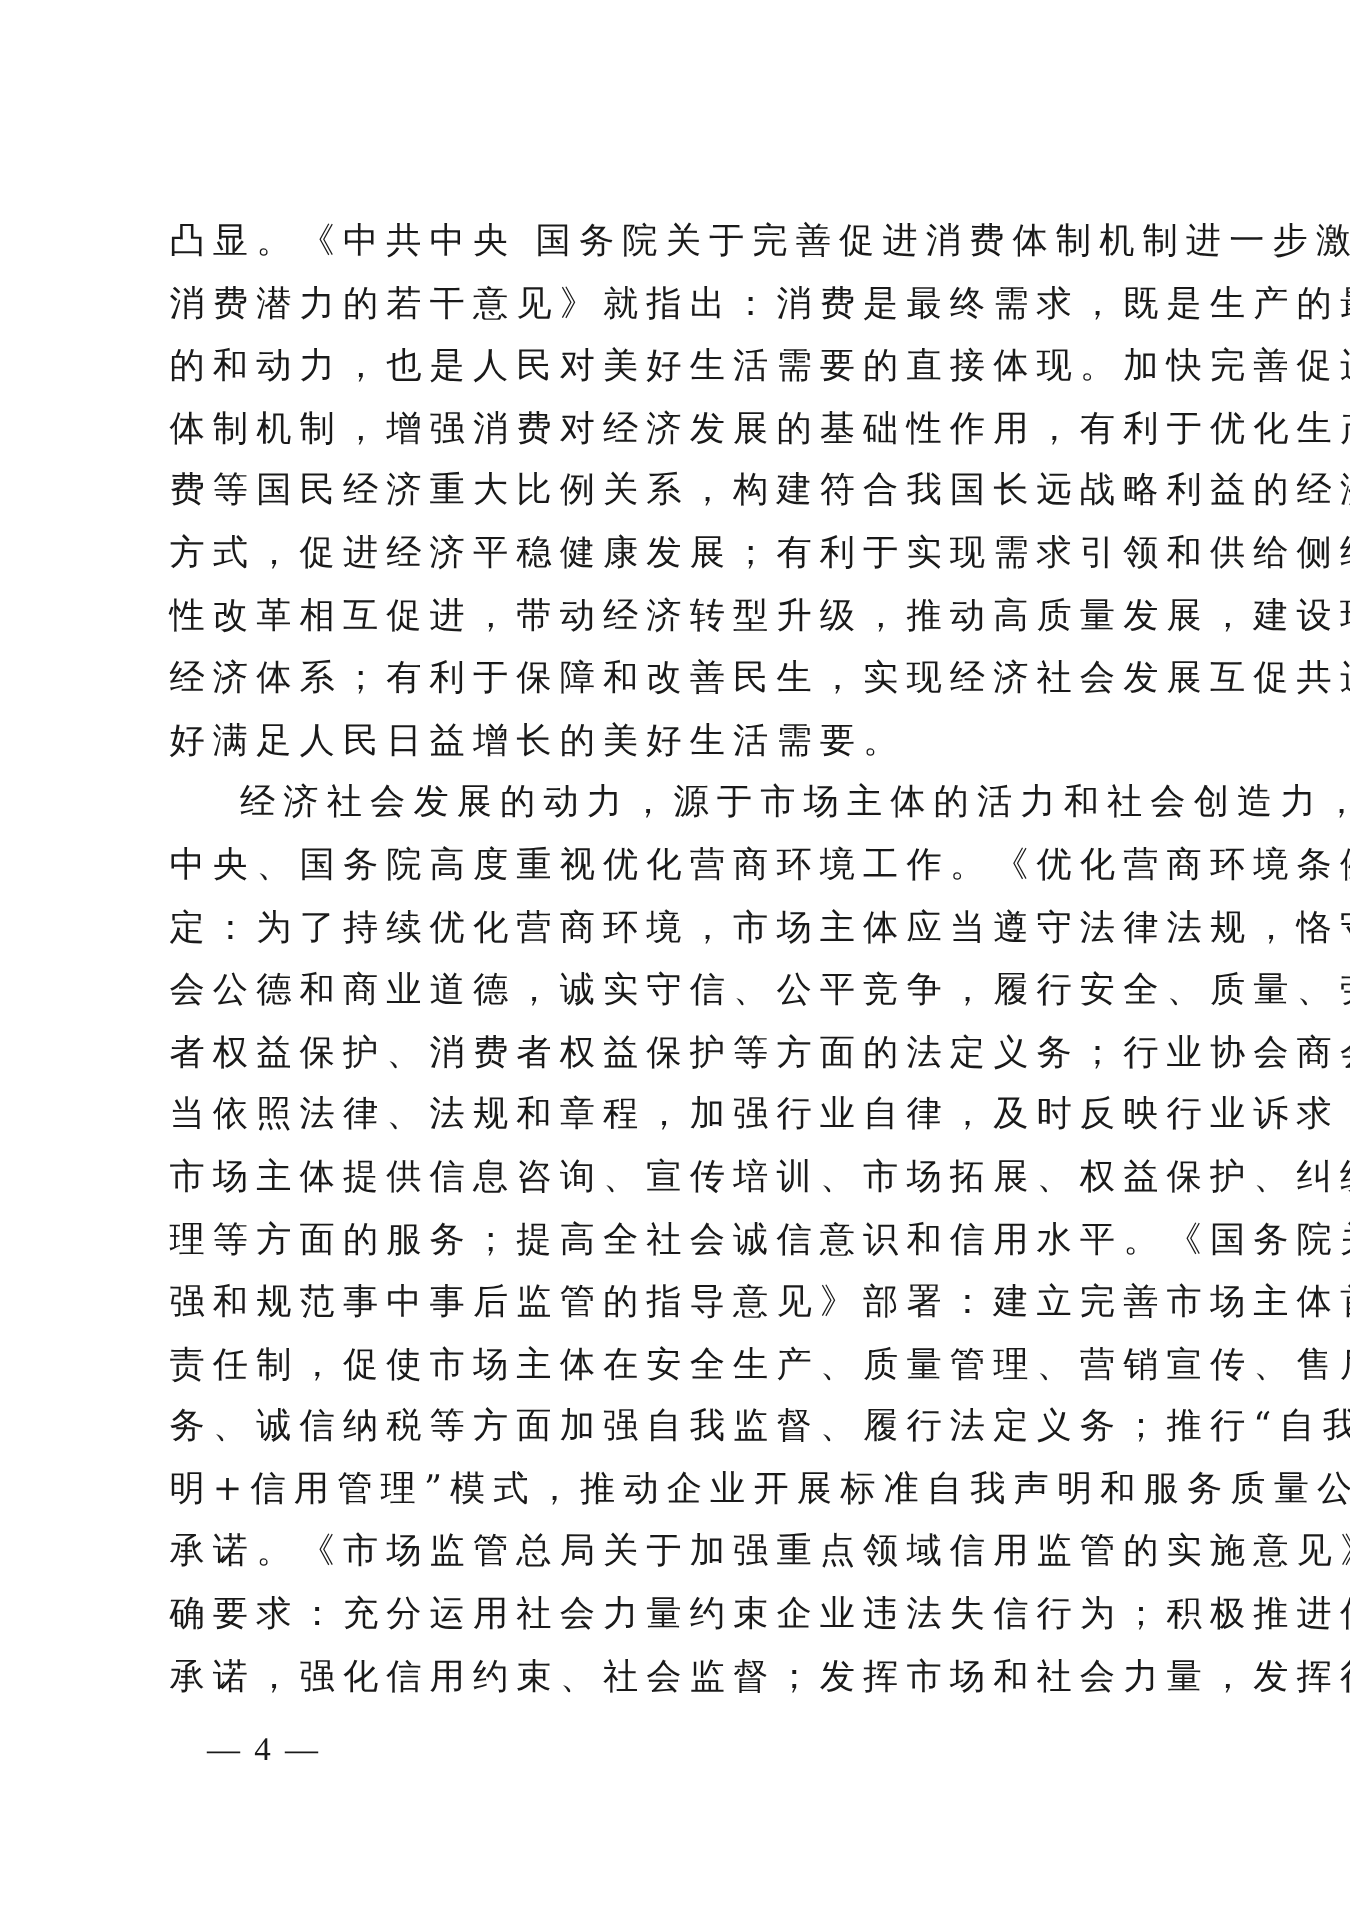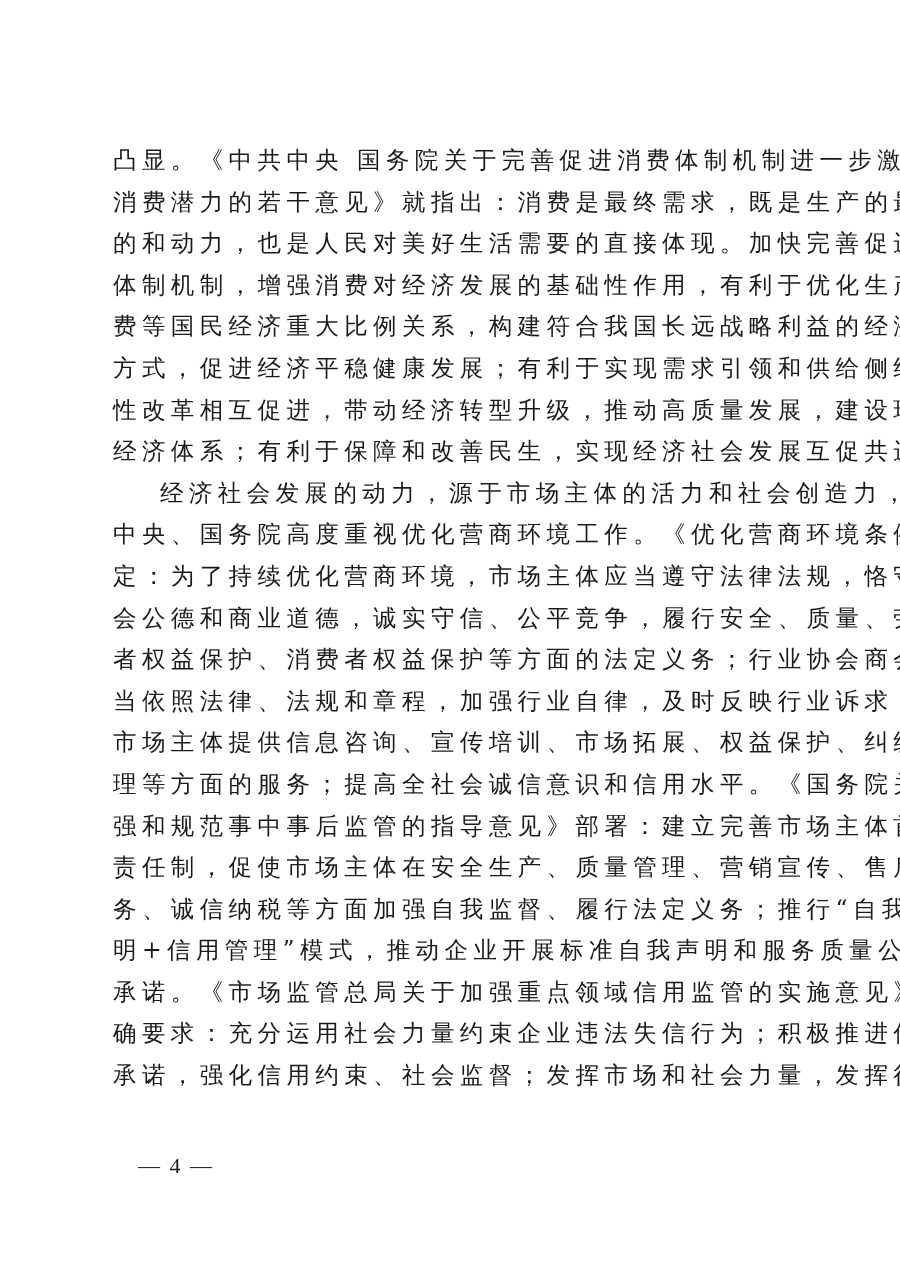--- a/index.html
+++ b/index.html
@@ -25,20 +25,21 @@
 <div class="page">
   <div class="body-text">
     <span class="line">凸显。《中共中央 国务院关于完善促进消费体制机制进一步激发居民</span>
     <span class="line">消费潜力的若干意见》就指出：消费是最终需求，既是生产的最终目</span>
     <span class="line">的和动力，也是人民对美好生活需要的直接体现。加快完善促进消费</span>
     <span class="line">体制机制，增强消费对经济发展的基础性作用，有利于优化生产和消</span>
     <span class="line">费等国民经济重大比例关系，构建符合我国长远战略利益的经济发展</span>
     <span class="line">方式，促进经济平稳健康发展；有利于实现需求引领和供给侧结构</span>
     <span class="line">性改革相互促进，带动经济转型升级，推动高质量发展，建设现代化</span>
     <span class="line">经济体系；有利于保障和改善民生，实现经济社会发展互促共进，更</span>
+    <span class="line">好满足人民日益增长的美好生活需要。</span>
     <span class="line indent">经济社会发展的动力，源于市场主体的活力和社会创造力，党</span>
     <span class="line">中央、国务院高度重视优化营商环境工作。《优化营商环境条例》规</span>
     <span class="line">定：为了持续优化营商环境，市场主体应当遵守法律法规，恪守社</span>
     <span class="line">会公德和商业道德，诚实守信、公平竞争，履行安全、质量、劳动</span>
     <span class="line">者权益保护、消费者权益保护等方面的法定义务；行业协会商会应</span>
     <span class="line">当依照法律、法规和章程，加强行业自律，及时反映行业诉求，为</span>
     <span class="line">市场主体提供信息咨询、宣传培训、市场拓展、权益保护、纠纷处</span>
     <span class="line">理等方面的服务；提高全社会诚信意识和信用水平。《国务院关于加</span>
     <span class="line">强和规范事中事后监管的指导意见》部署：建立完善市场主体首负</span>
     <span class="line">责任制，促使市场主体在安全生产、质量管理、营销宣传、售后服</span>

